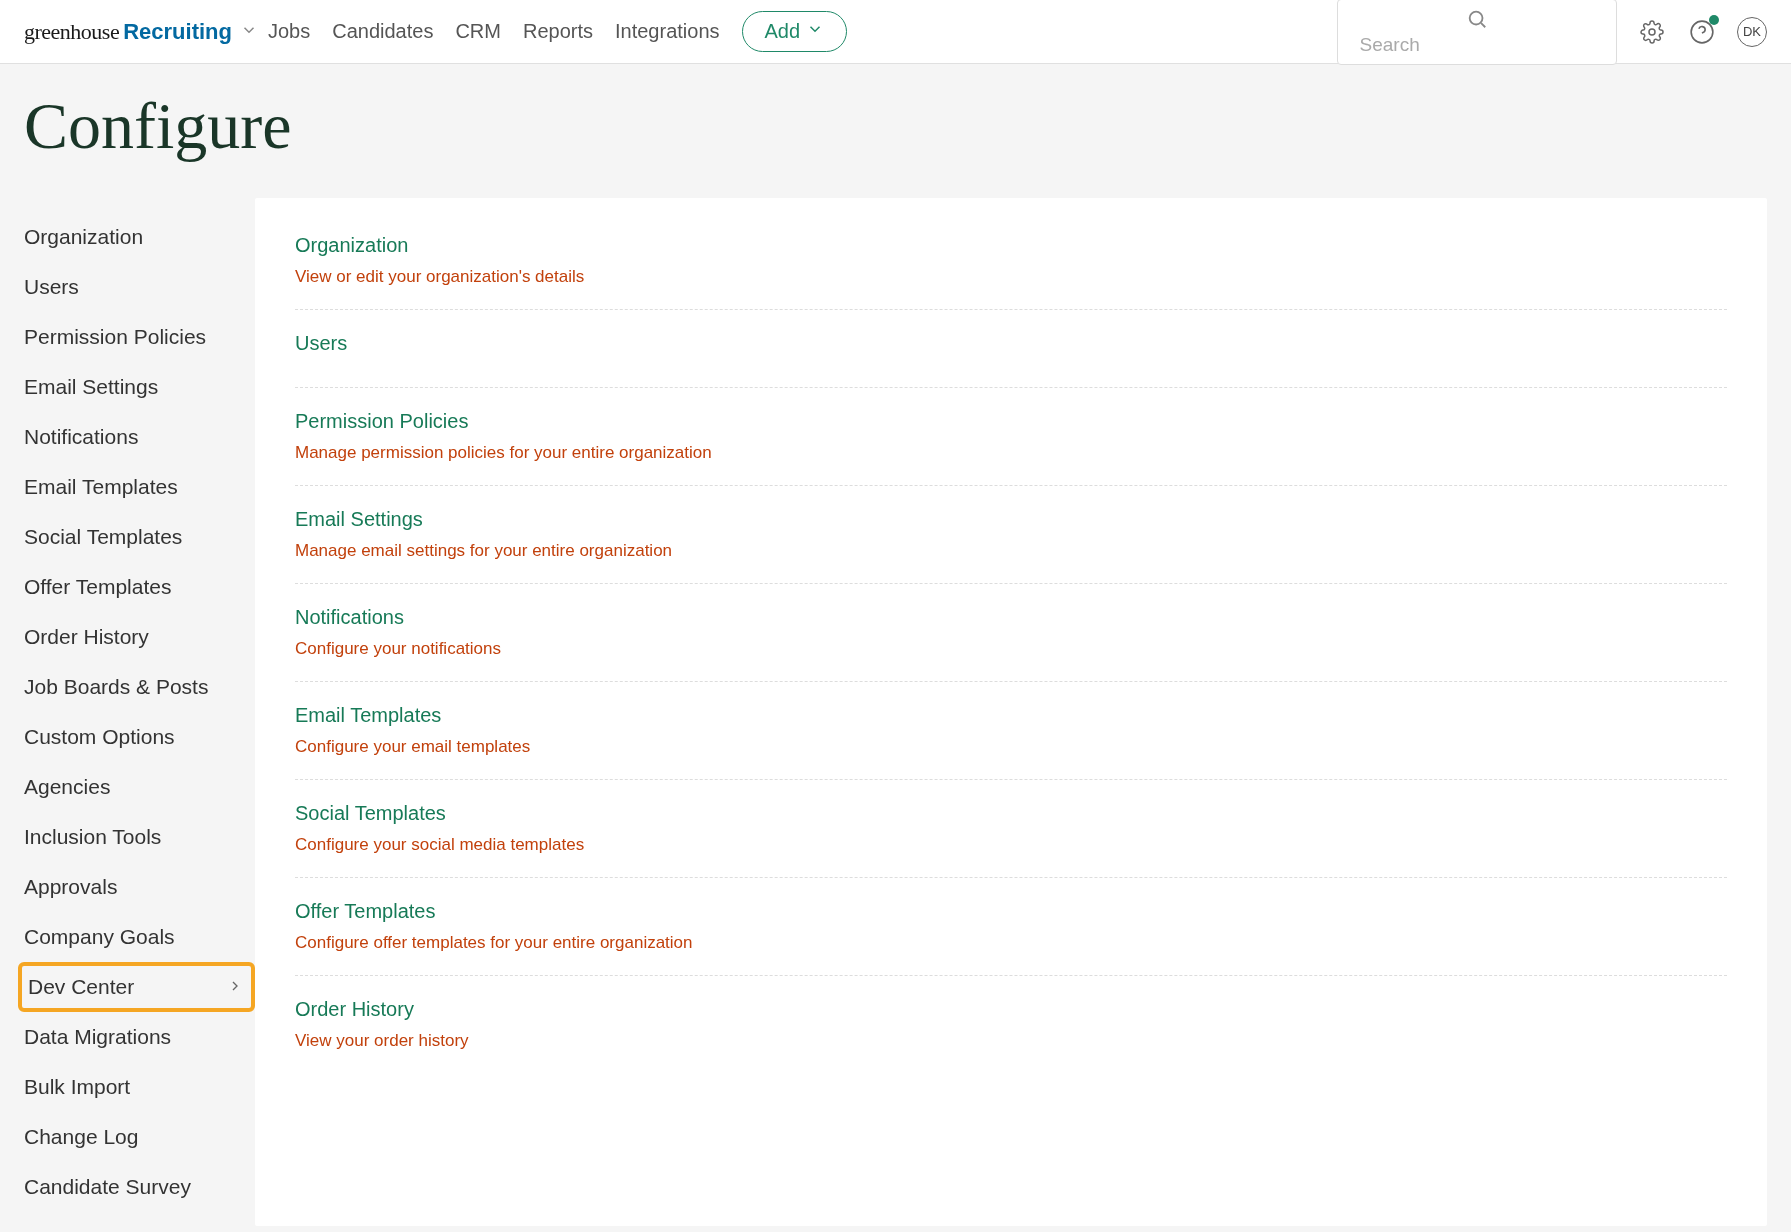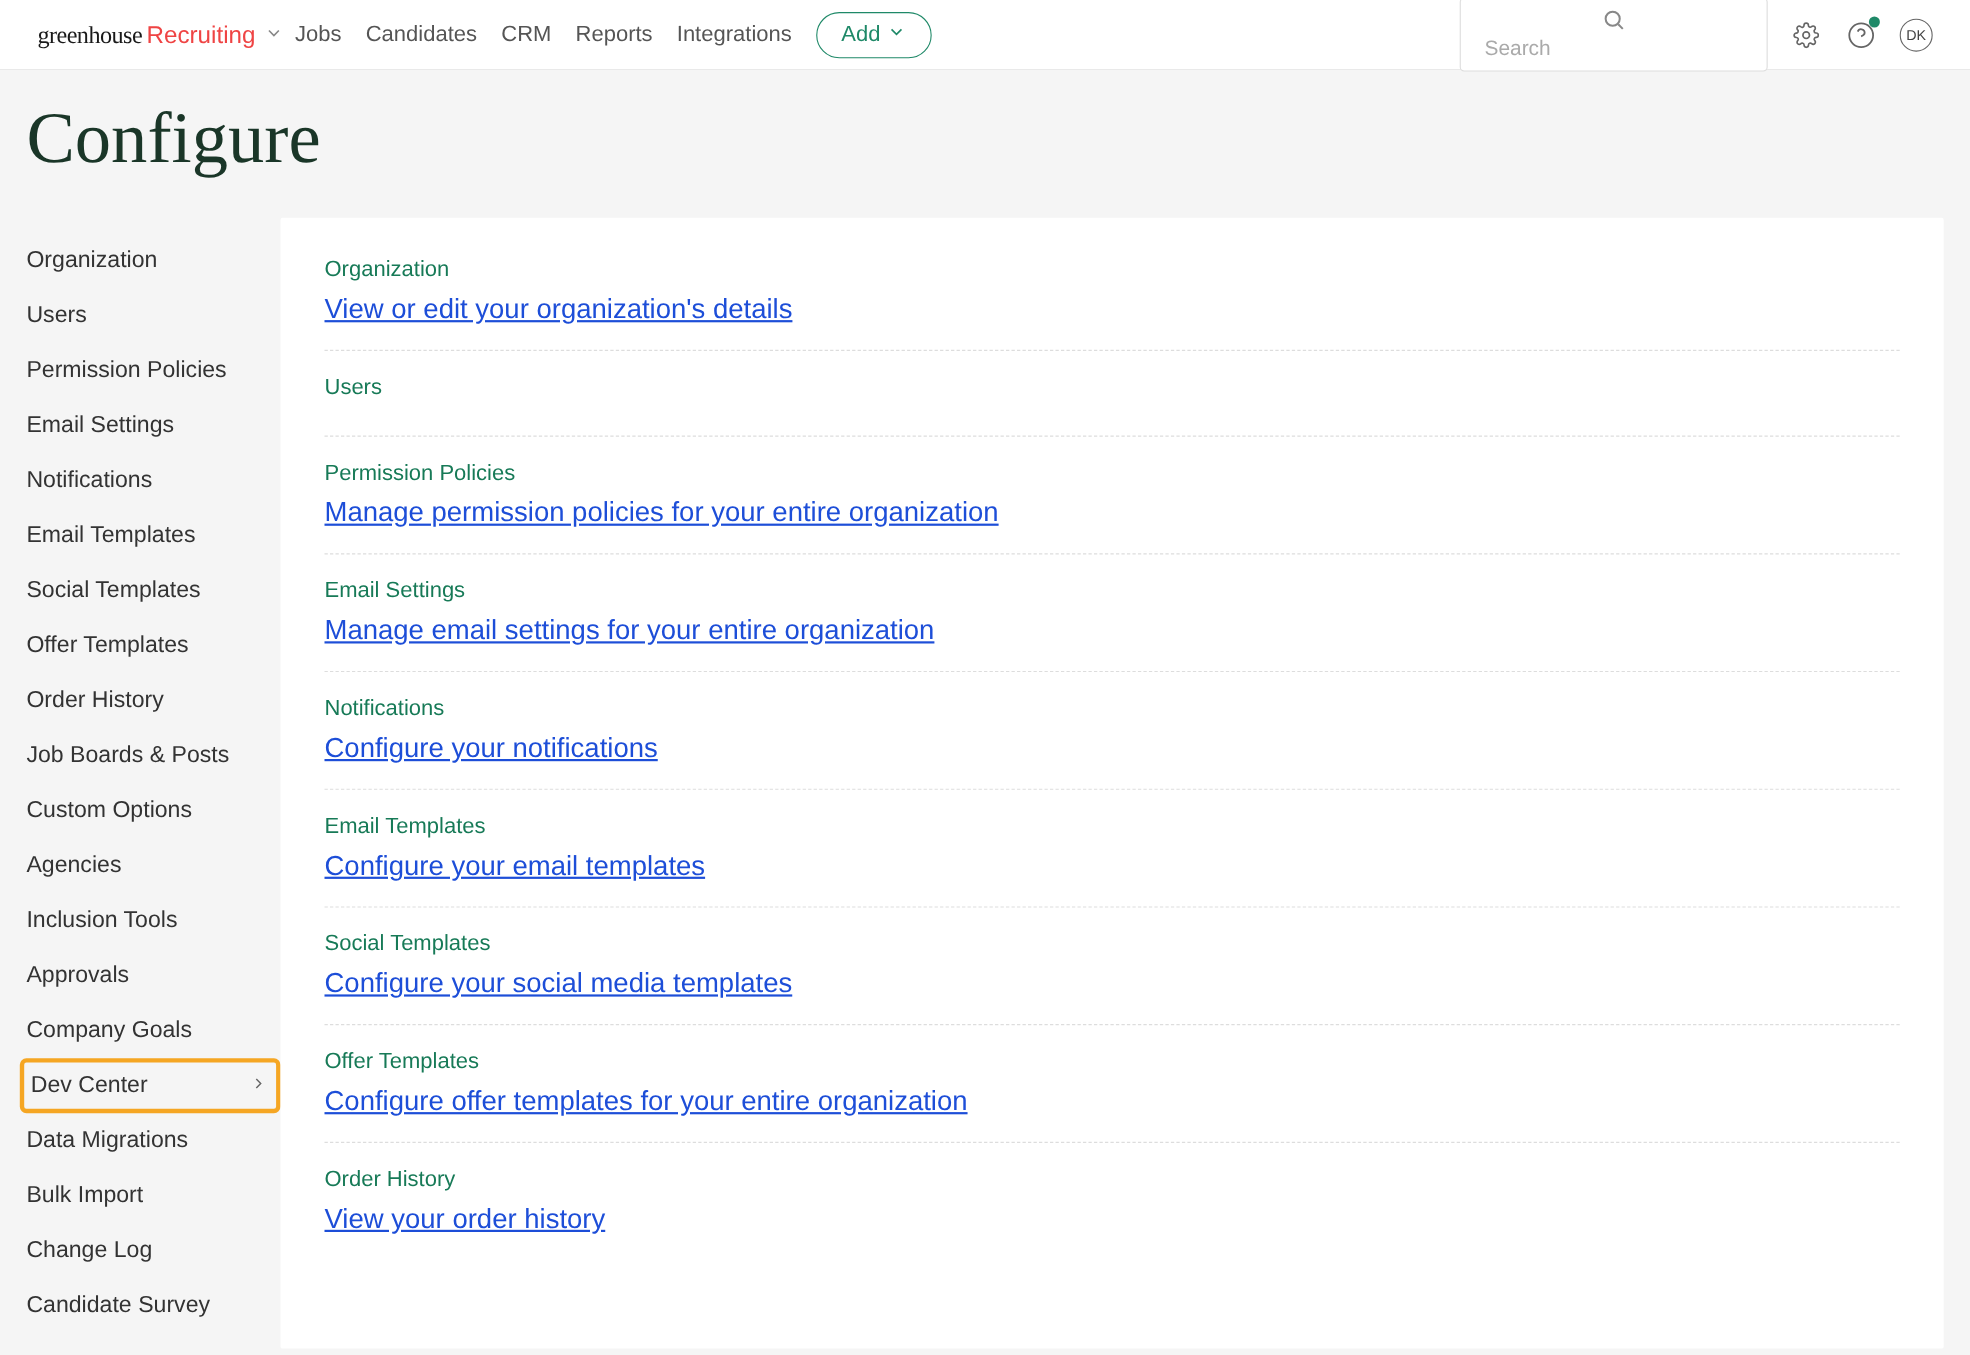--- a/index.html
+++ b/index.html
@@ -7,34 +7,34 @@
       font-family: -apple-system, BlinkMacSystemFont, 'Segoe UI', Helvetica, Arial, sans-serif;
       background: #ffffff;
       color: #333;
       width: 1791px;
     }
     
     
     .header {
       display: flex;
       align-items: center;
-      padding: 0 34px;
+      padding: 0 24px;
       height: 64px;
       border-bottom: 1px solid #e0e0e0;
       background: #fff;
     }
     .logo { 
       display: flex; 
       align-items: center; 
       font-size: 22px;
       color: #1a1a1a;
       font-weight: 400;
       margin-right: 10px;
     }
-    .logo-green { color: #ef4444; font-weight: 400; }
+    .logo-green { color: #0369a1; font-weight: 700; }
     .logo-dropdown { margin-left: 8px; }
     .nav-links {
       display: flex;
       gap: 22px;
       align-items: center;
     }
     .nav-link {
       color: #555;
       font-size: 20px;
       text-decoration: none;
@@ -158,23 +158,22 @@
     }
     .content-row:first-child { padding-top: 4px; }
     .content-row:last-child { border-bottom: none; }
     .content-title {
       color: #177a57;
       font-size: 20px;
       margin-bottom: 10px;
       cursor: pointer;
     }
     .content-desc {
-      color: #1d4ed8;
-      font-size: 25px;
-      text-decoration: underline;
+      color: #c2410c;
+      font-size: 17px;
     }
     
     .page-wrapper { background: #f5f5f5; }
     .title-bg { background: #f5f5f5; }
   </style>
 </head>
 <body>
 
 <div class="header">
   <div class="logo">

